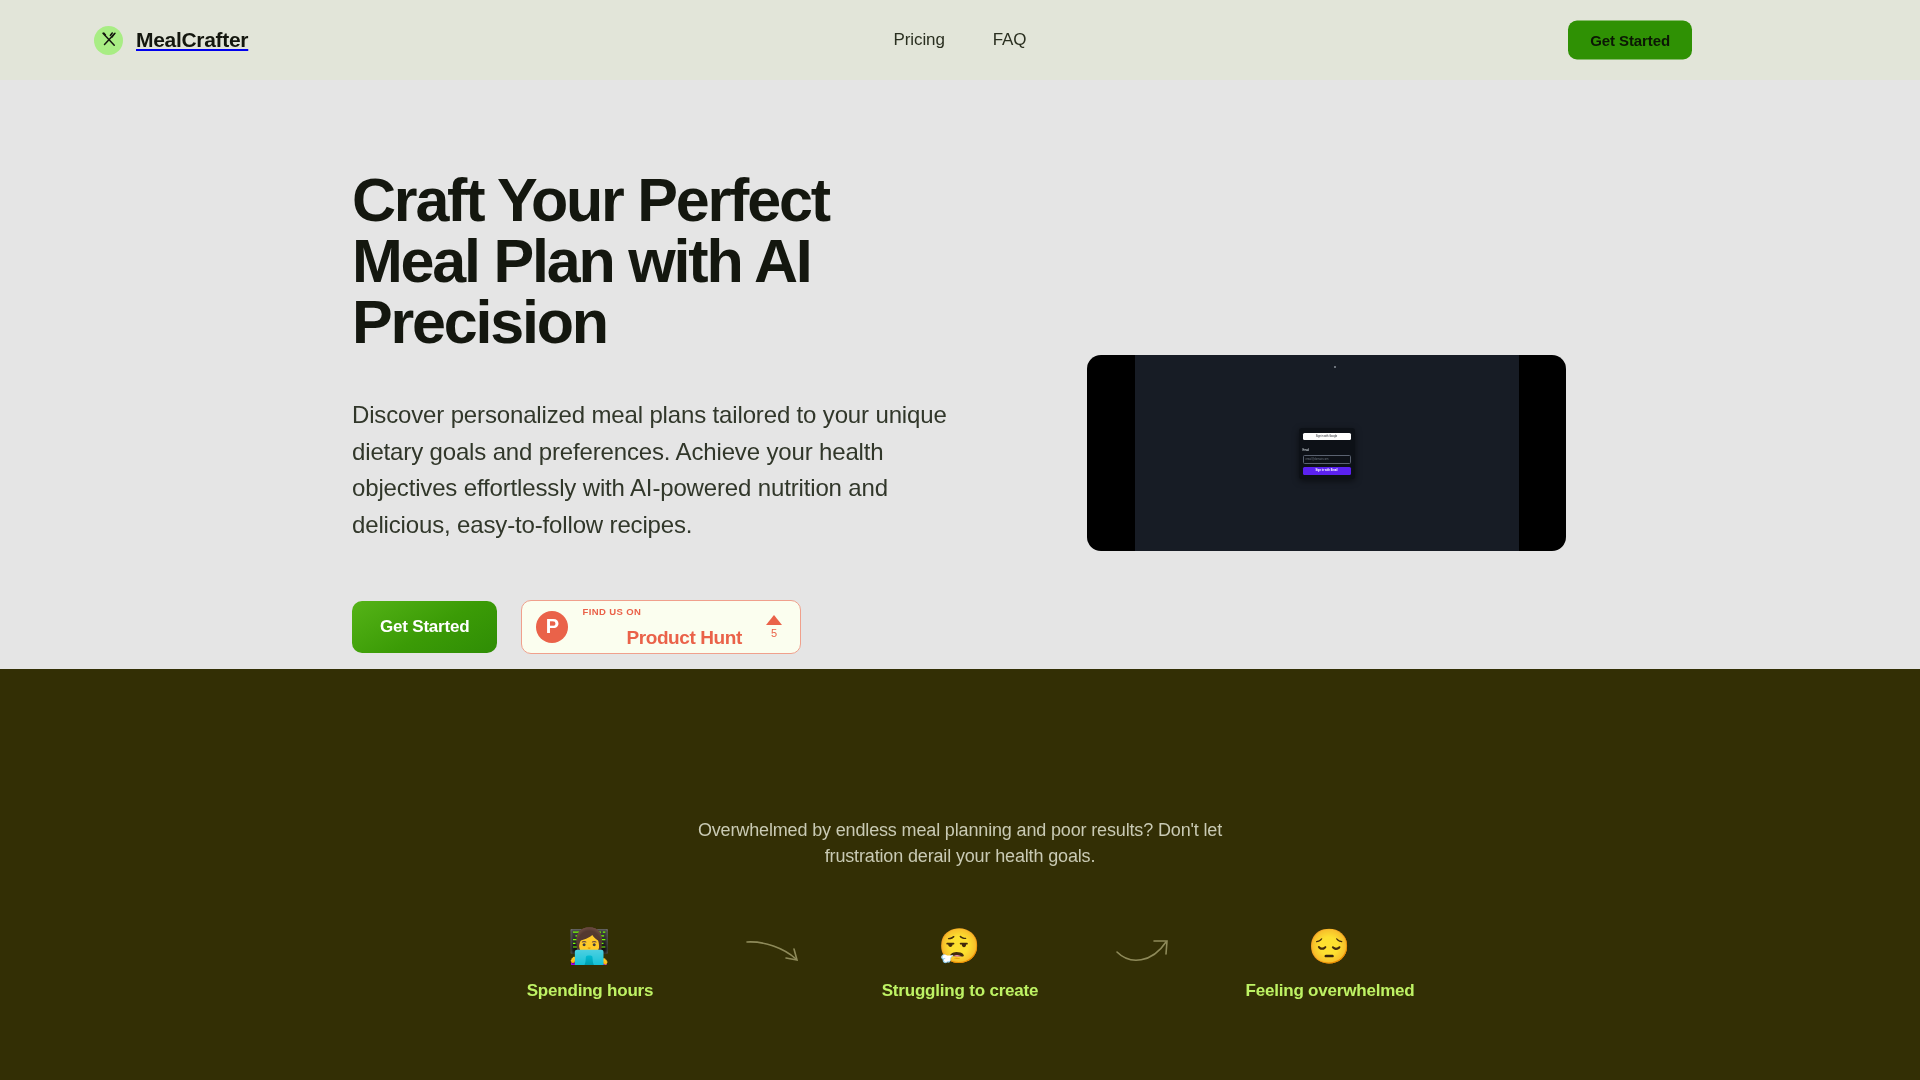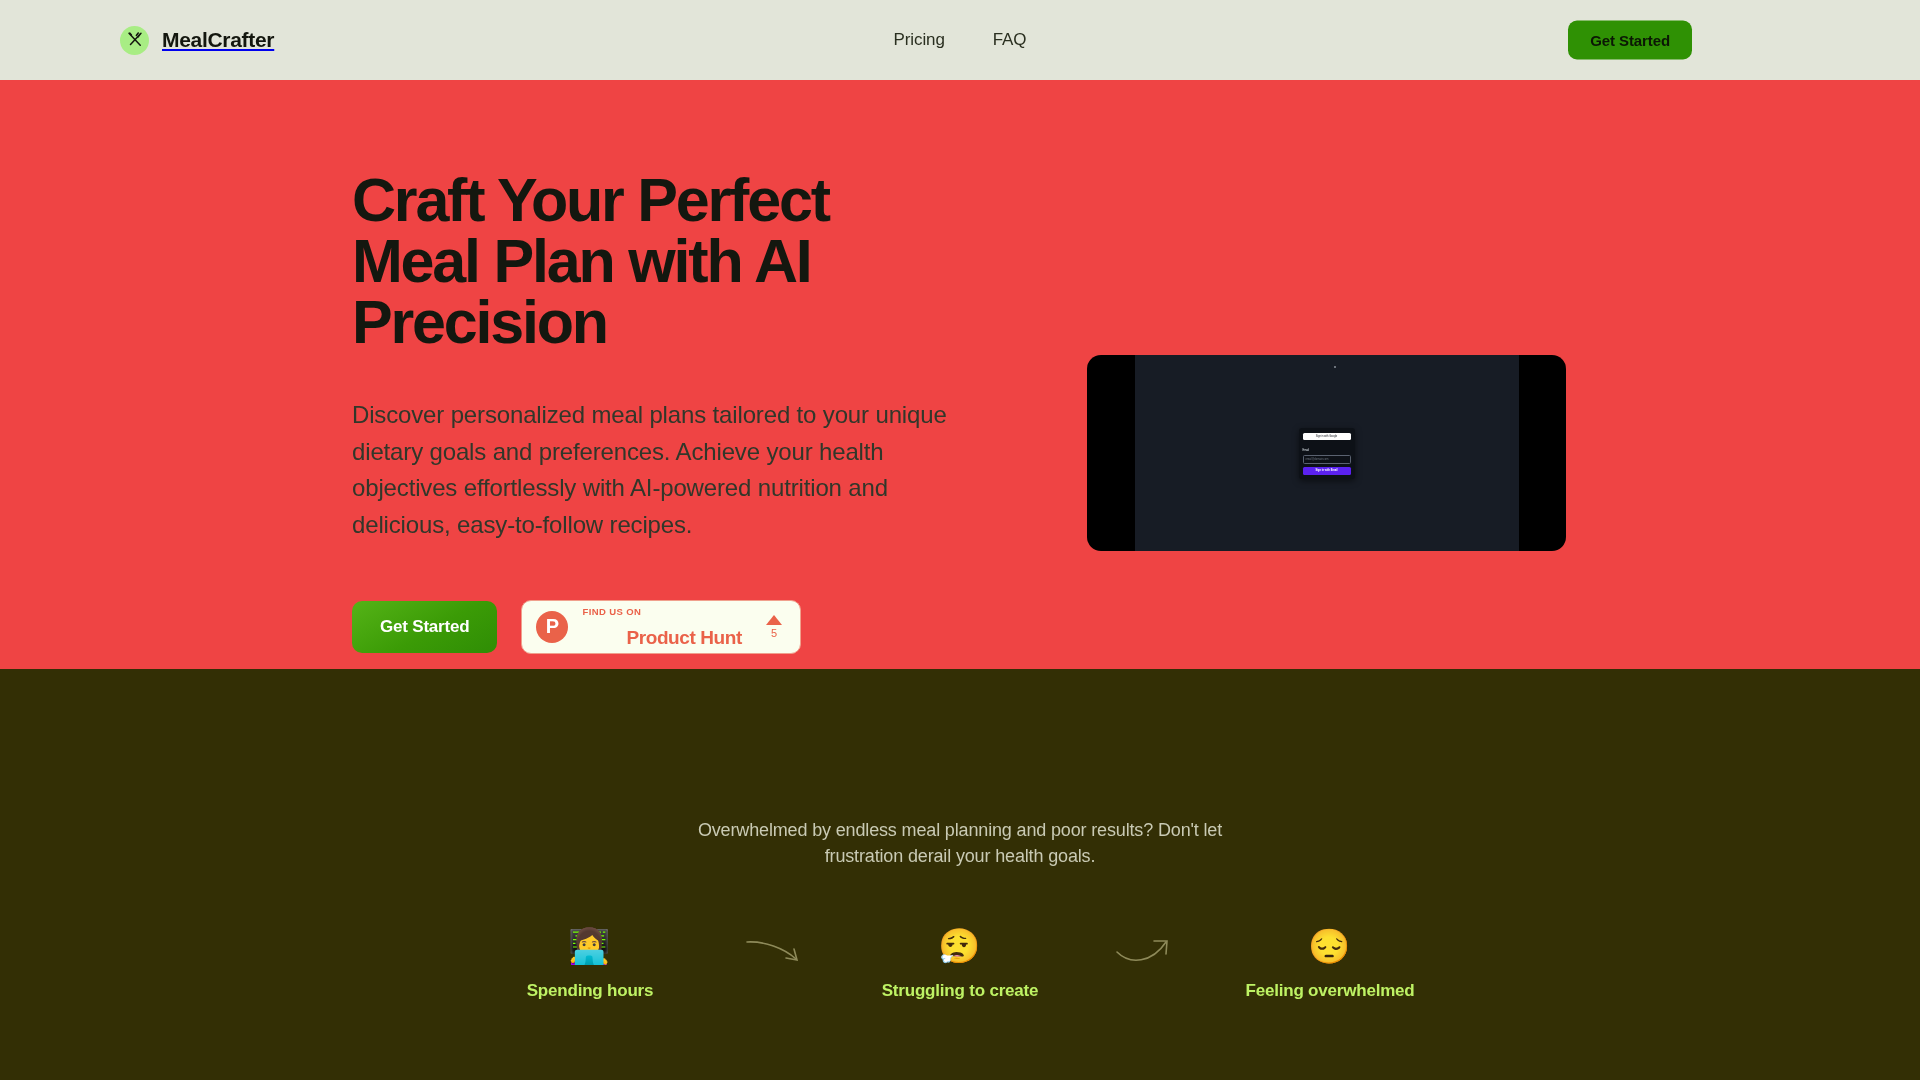--- a/index.html
+++ b/index.html
@@ -9,21 +9,21 @@
     font-family: "Liberation Sans", sans-serif;
     background: #fbfeef;
   }
 
   
   .site-header {
     height: 80px;
     background: #e2e5d9;
     display: flex;
     align-items: center;
-    padding: 0 228px 0 120px;
+    padding: 0 228px 0 94px;
     position: relative;
   }
   .brand { display: flex; align-items: center; gap: 13px; }
   .brand-mark {
     width: 29px; height: 29px; border-radius: 50%;
     background: #a8ed84;
     display: flex; align-items: center; justify-content: center;
     flex: none;
   }
   .brand-mark svg { display:block; }
@@ -51,21 +51,21 @@
     font-size: 15px; font-weight: 700;
     padding: 11px 22px;
     border-radius: 9px;
     cursor: pointer;
     letter-spacing: -0.1px;
   }
 
   
   .hero {
     height: 589px;
-    background: #ef4444;
+    background: #e5e5e5;
     display: flex;
     padding: 90px 228px 0 352px;
     gap: 0;
     position: relative;
   }
   .hero-left { width: 680px; flex: none; }
   .hero-title {
     font-size: 61px;
     line-height: 1.0;
     font-weight: 700;

